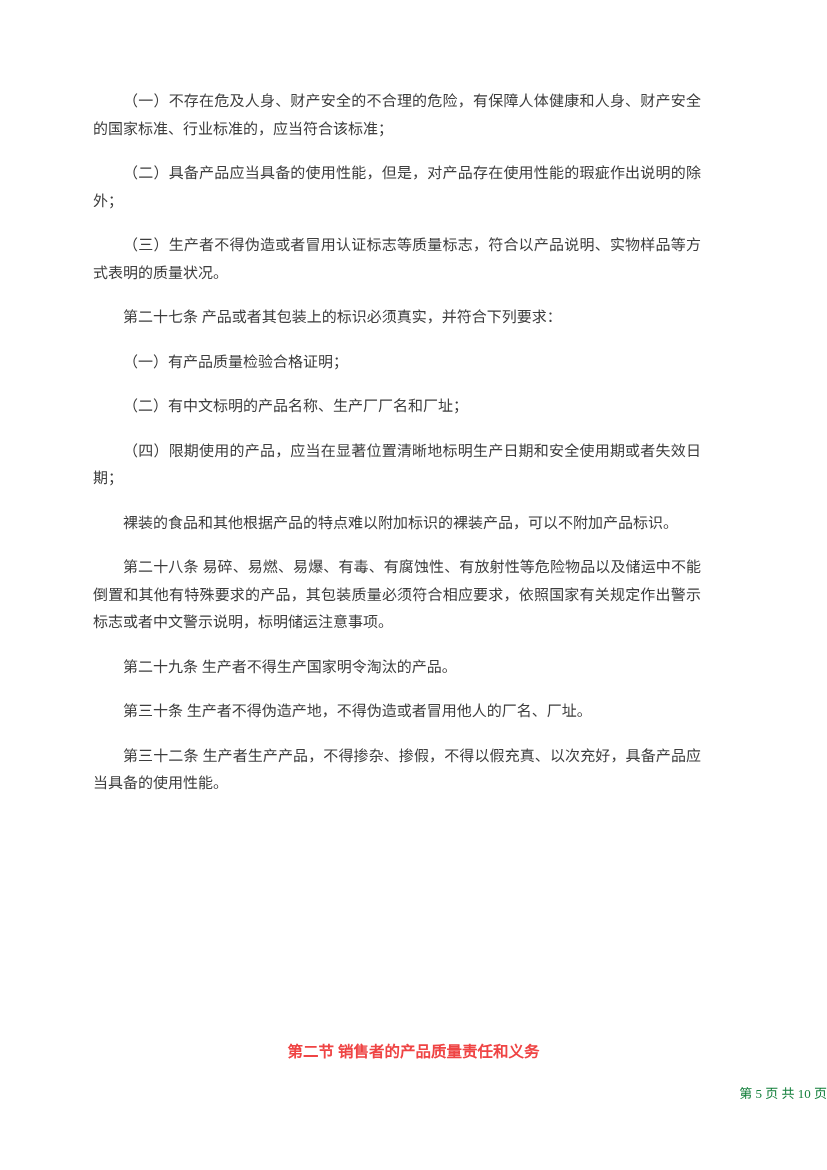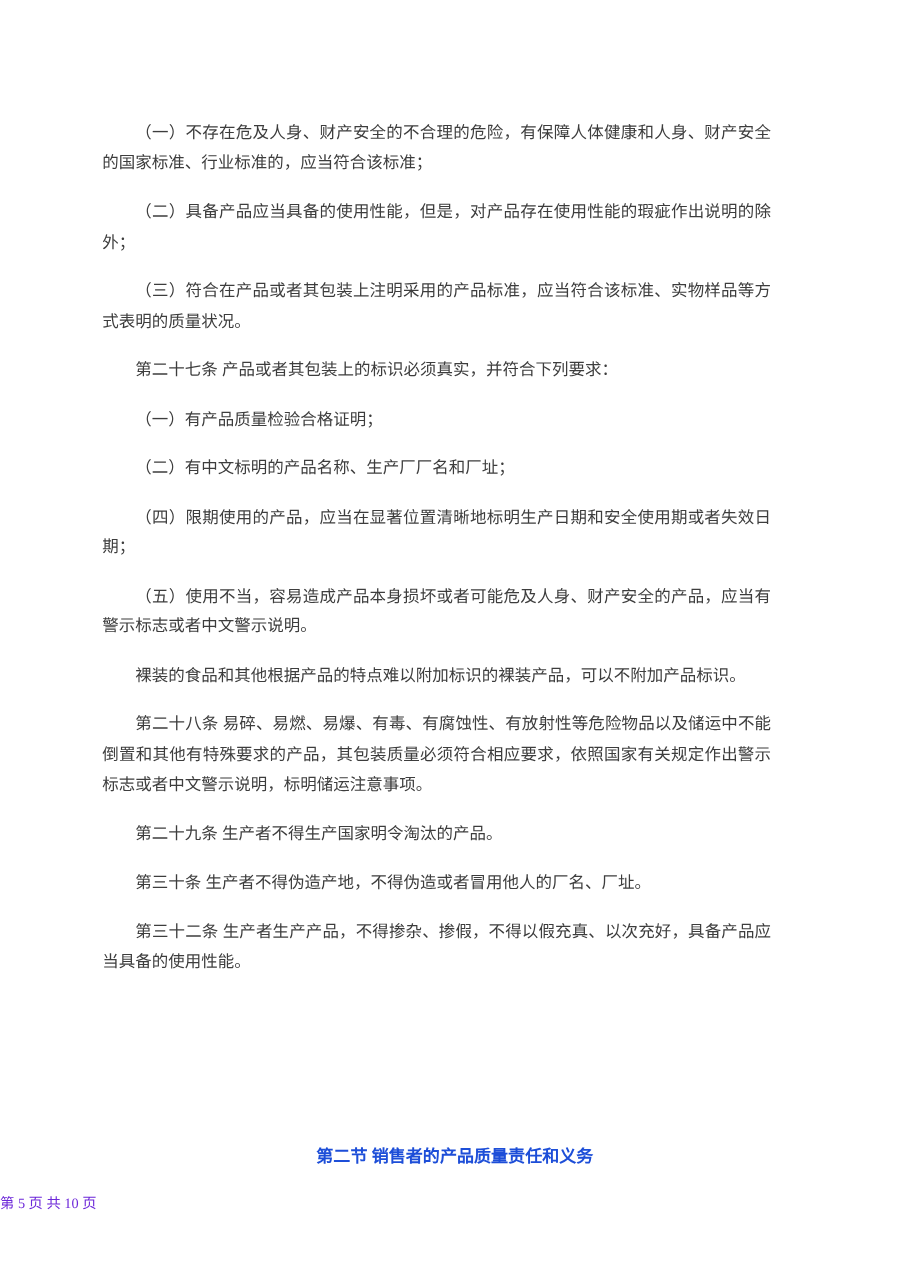--- a/index.html
+++ b/index.html
@@ -11,21 +11,21 @@
     position: relative;
     width: 827px;
     height: 1170px;
     background: #ffffff;
     overflow: hidden;
     font-family: "Liberation Serif", "DejaVu Serif", serif;
     color: #3d3d3d;
   }
   .content {
     position: absolute;
-    top: 108px;
+    top: 88px;
     left: 93px;
     width: 608px;
   }
   .para {
     margin: 0 0 17px 0;
     font-size: 15px;
     line-height: 27.5px;
     text-align: justify;
     text-justify: inter-ideograph;
     text-indent: 2em;
@@ -33,47 +33,46 @@
   }
   .section-heading {
     position: absolute;
     top: 1038px;
     left: 0;
     width: 827px;
     margin: 0;
     font-size: 15.5px;
     line-height: 27px;
     font-weight: bold;
-    color: #1d4ed8;
+    color: #ef4444;
     text-align: center;
   }
   .page-footer {
     position: absolute;
     top: 1084px;
     left: 0;
     width: 827px;
-    text-align: left;
+    text-align: right;
     font-size: 13px;
     line-height: 20px;
-    color: #6d28d9;
+    color: #15803d;
   }
 </style>
 </head>
 <body>
 
 <div class="page">
   <div class="content">
     <p class="para">（一）不存在危及人身、财产安全的不合理的危险，有保障人体健康和人身、财产安全的国家标准、行业标准的，应当符合该标准；</p>
     <p class="para">（二）具备产品应当具备的使用性能，但是，对产品存在使用性能的瑕疵作出说明的除外；</p>
-    <p class="para">（三）符合在产品或者其包装上注明采用的产品标准，应当符合该标准、实物样品等方式表明的质量状况。</p>
+    <p class="para">（三）生产者不得伪造或者冒用认证标志等质量标志，符合以产品说明、实物样品等方式表明的质量状况。</p>
     <p class="para">第二十七条 产品或者其包装上的标识必须真实，并符合下列要求：</p>
     <p class="para">（一）有产品质量检验合格证明；</p>
     <p class="para">（二）有中文标明的产品名称、生产厂厂名和厂址；</p>
     <p class="para">（四）限期使用的产品，应当在显著位置清晰地标明生产日期和安全使用期或者失效日期；</p>
-    <p class="para">（五）使用不当，容易造成产品本身损坏或者可能危及人身、财产安全的产品，应当有警示标志或者中文警示说明。</p>
     <p class="para">裸装的食品和其他根据产品的特点难以附加标识的裸装产品，可以不附加产品标识。</p>
     <p class="para">第二十八条 易碎、易燃、易爆、有毒、有腐蚀性、有放射性等危险物品以及储运中不能倒置和其他有特殊要求的产品，其包装质量必须符合相应要求，依照国家有关规定作出警示标志或者中文警示说明，标明储运注意事项。</p>
     <p class="para">第二十九条 生产者不得生产国家明令淘汰的产品。</p>
     <p class="para">第三十条 生产者不得伪造产地，不得伪造或者冒用他人的厂名、厂址。</p>
     <p class="para">第三十二条 生产者生产产品，不得掺杂、掺假，不得以假充真、以次充好，具备产品应当具备的使用性能。</p>
   </div>
 
   <h2 class="section-heading">第二节 销售者的产品质量责任和义务</h2>
 
   <div class="page-footer">

